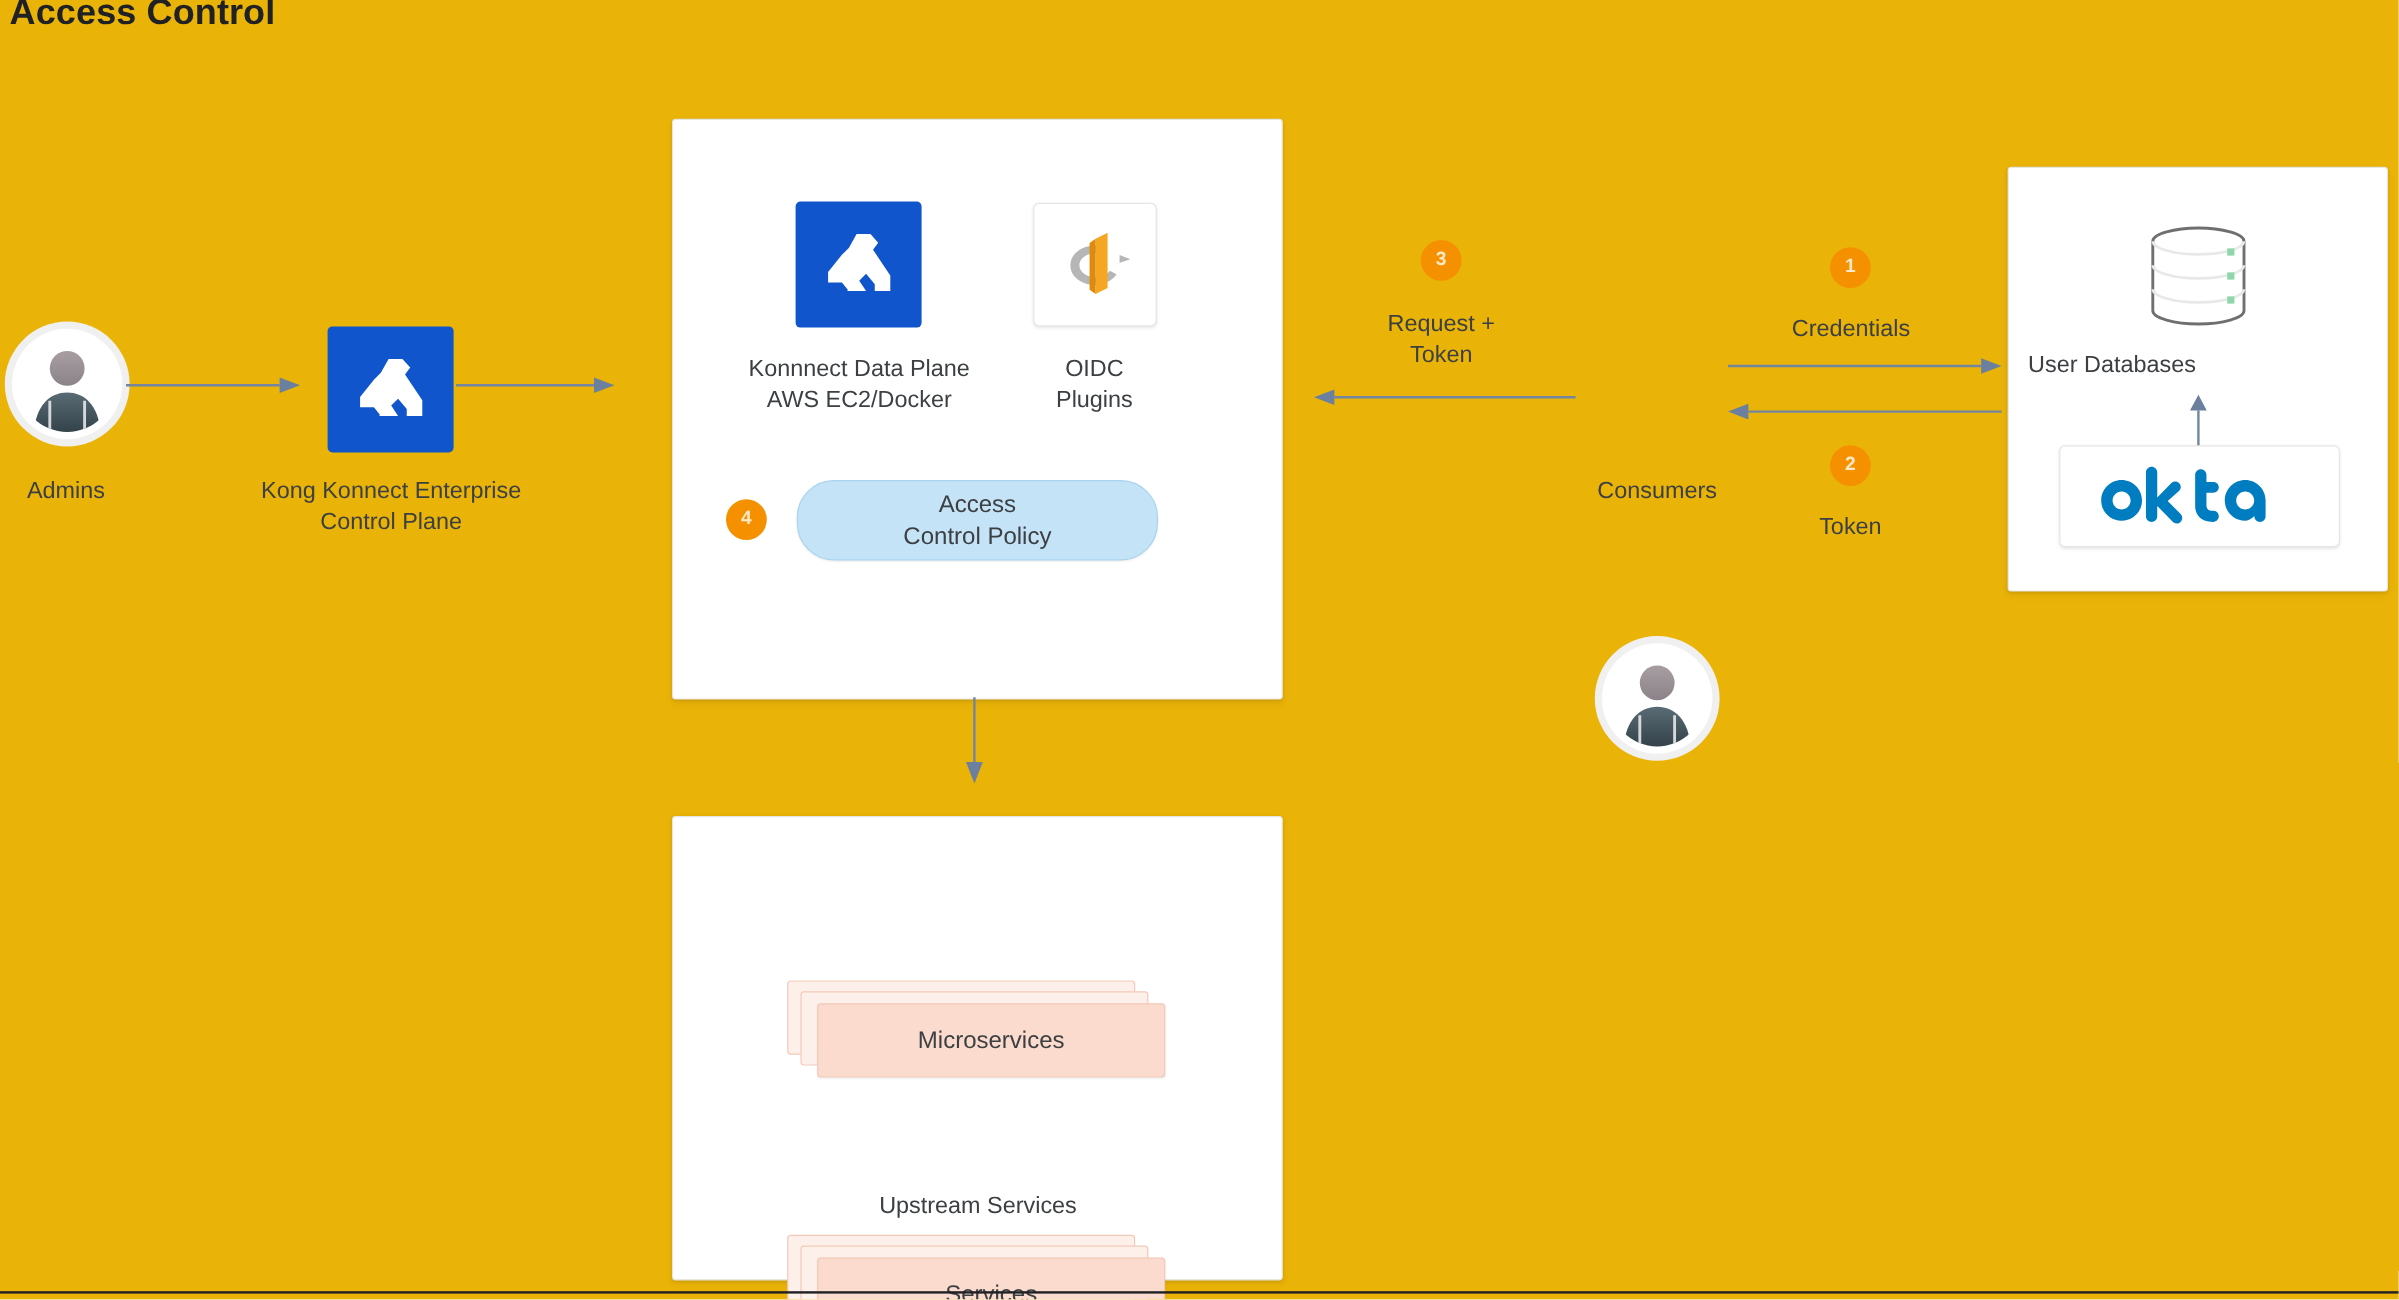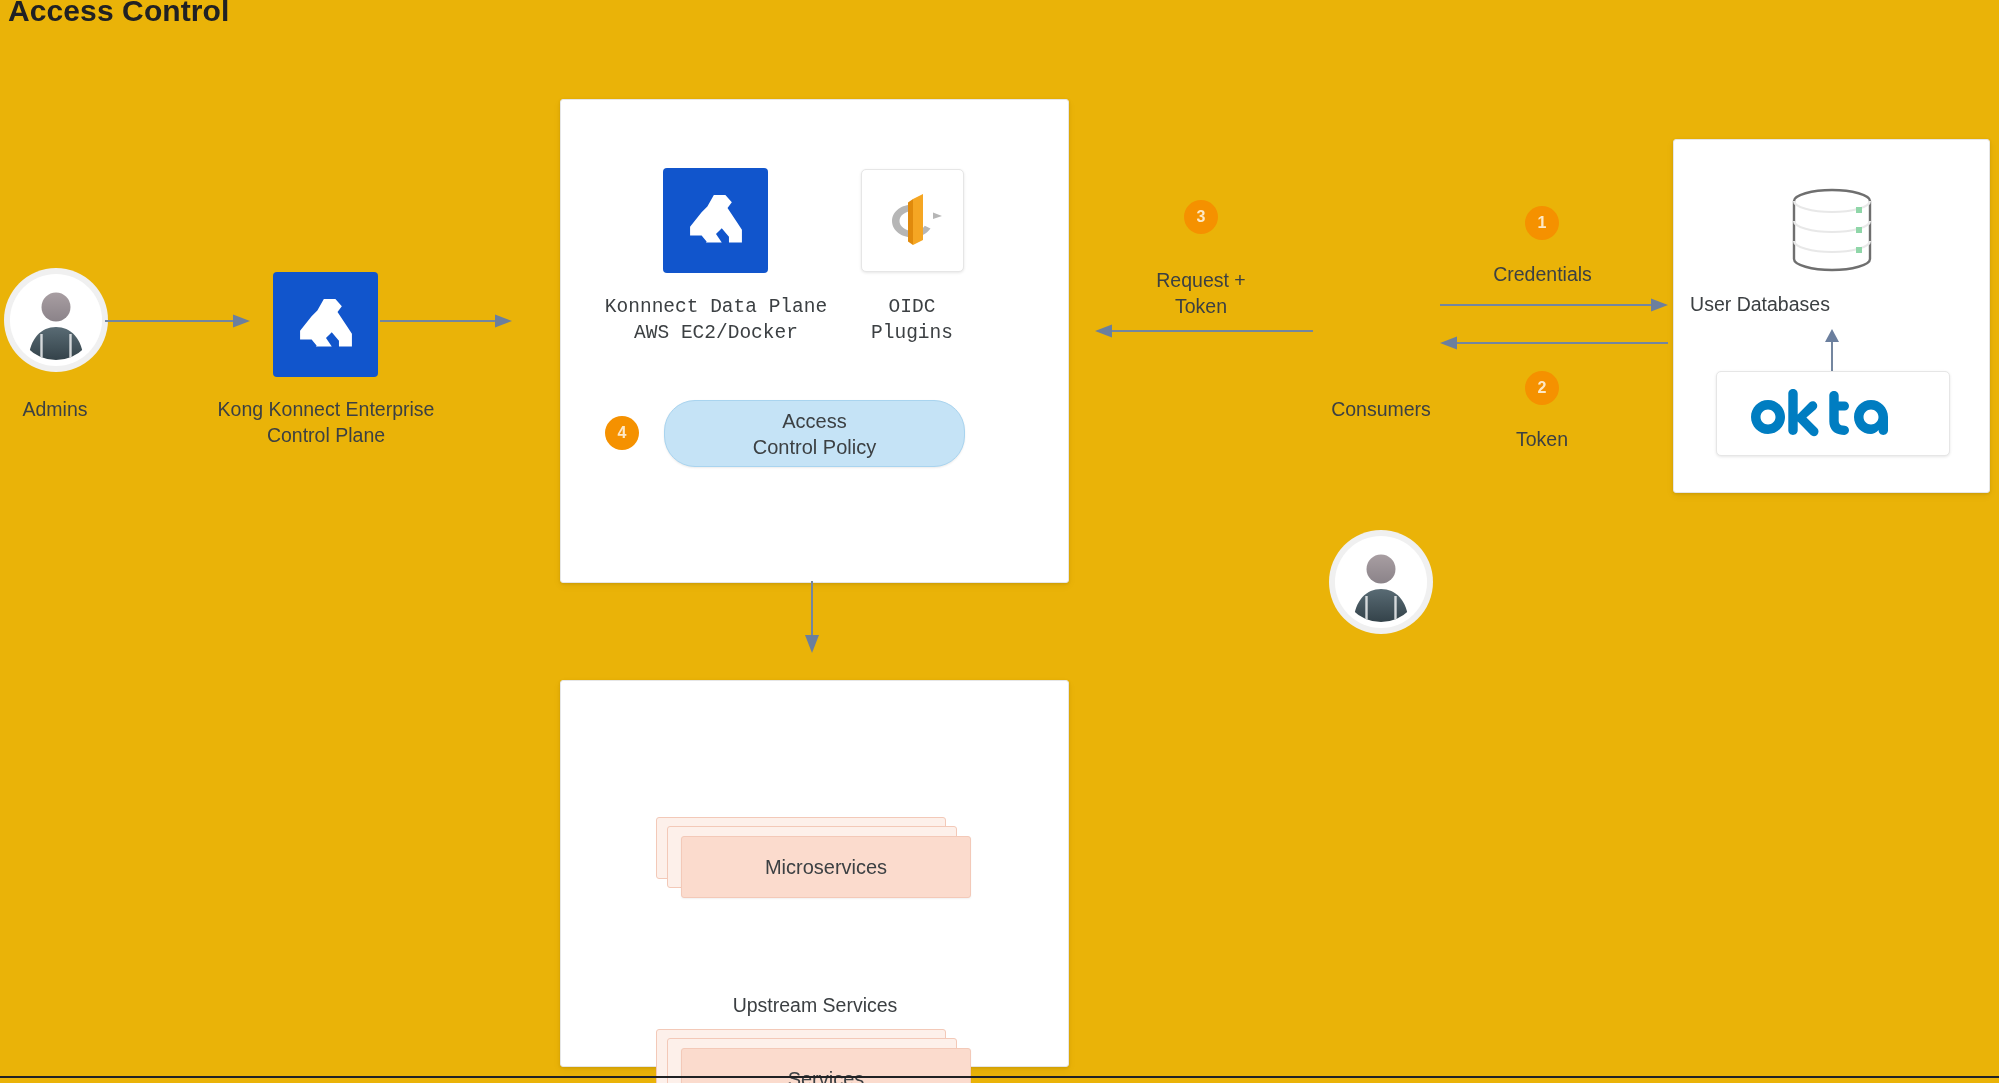--- a/index.html
+++ b/index.html
@@ -200,32 +200,32 @@
     <polygon points="115,2.5 132,9 115,15.5" fill="#6b7f9e"></polygon>
   </svg>
 
   <div class="abs panel" style="left:560px; top:99px; width:507px; height:482px;"></div>
 
   <div class="abs kong-tile" style="left:663px; top:168px; width:105px; height:105px;">
     <svg width="72" height="72" viewBox="0 0 100 100">
       <path fill="#ffffff" d="M47 14 L63 14 L72 24 L66 32 L78 50 L86 62 L86 80 L68 80 L68 72 L58 60 L50 68 L58 80 L38 80 L30 70 L14 70 L14 58 L30 38 L38 30 Z M42 72 L52 72 L50 80 L36 80 Z"></path>
     </svg>
   </div>
-  <div class="abs label" style="left:593px; top:295px; width:246px;font-family:Liberation Mono, monospace;">Konnnect Data Plane
+  <div class="abs label" style="left:593px; top:295px; width:246px;">Konnnect Data Plane
 AWS EC2/Docker</div>
 
   <div class="abs oidc-tile" style="left:861px; top:169px; width:101px; height:101px;">
     <svg width="66" height="58" viewBox="0 0 66 58">
       <path d="M12 29 C12 19 22 12.5 33 12.5 C36 12.5 39 12.9 41.5 13.7 L40 20 C38 19.4 35.6 19 33 19 C25.5 19 19.5 23.4 19.5 29 C19.5 34.6 25.5 39 33 39 C38.2 39 42.6 36.9 44.8 33.7 L50.5 36.6 C47 41.6 40.6 45.5 33 45.5 C22 45.5 12 39 12 29 Z" fill="#b6b6b6"></path>
       <polygon points="44,30 62,24 53,20.5 53,27" fill="#b6b6b6"></polygon>
       <polygon points="33,7 43,2 43,48 33,53" fill="#f5a623"></polygon>
       <polygon points="33,7 33,53 28,49.5 28,10.5" fill="#e08a0c"></polygon>
     </svg>
   </div>
-  <div class="abs label" style="left:846px; top:295px; width:132px;font-family:Liberation Mono, monospace;">OIDC
+  <div class="abs label" style="left:846px; top:295px; width:132px;">OIDC
 Plugins</div>
 
   <div class="abs badge" style="left:605px; top:416px;">4</div>
   <div class="abs policy-box" style="left:664px; top:400px; width:299px; height:65px;border-radius:31px;">Access
 Control Policy</div>
 
   <svg class="abs" style="left:803px; top:581px;" width="18" height="72" viewBox="0 0 18 72">
     <line x1="9" y1="0" x2="9" y2="54" stroke="#74869f" stroke-width="2"></line>
     <polygon points="2,54 16,54 9,72" fill="#6b7f9e"></polygon>
   </svg>
@@ -240,21 +240,21 @@
 
   <div class="abs stack" style="left:656px; top:852px; width:320px; height:85px;">
     <div class="card ghost" style="left:0; top:0; width:290px; height:62px;"></div>
     <div class="card ghost" style="left:11px; top:9px; width:290px; height:62px;"></div>
     <div class="card front" style="left:25px; top:19px; width:290px; height:62px;">Services</div>
   </div>
 
   <div class="abs label" style="left:660px; top:993px; width:310px;">Upstream Services</div>
 
   <div class="abs badge" style="left:1184px; top:200px;">3</div>
-  <div class="abs label" style="left:1120px; top:258px; width:162px;margin-top:10px;">Request +
+  <div class="abs label" style="left:1120px; top:258px; width:162px;">Request +
 Token</div>
   <svg class="abs" style="left:1095px; top:322px;" width="218" height="18" viewBox="0 0 218 18">
     <line x1="17" y1="9" x2="218" y2="9" stroke="#74869f" stroke-width="2"></line>
     <polygon points="17,2.5 0,9 17,15.5" fill="#6b7f9e"></polygon>
   </svg>
 
   <div class="abs person" style="left:1335px; top:274px; width:92px; height:92px;">
     <div class="ring"></div>
     <svg width="92" height="92" viewBox="0 0 92 92">
       <defs>

